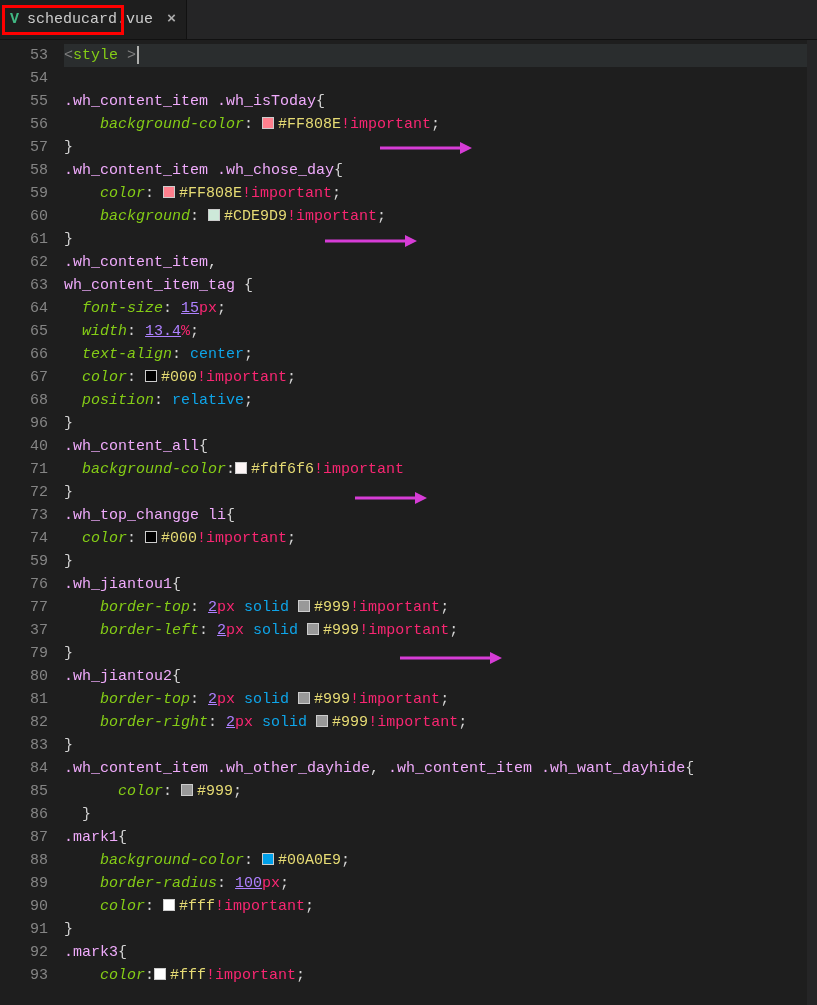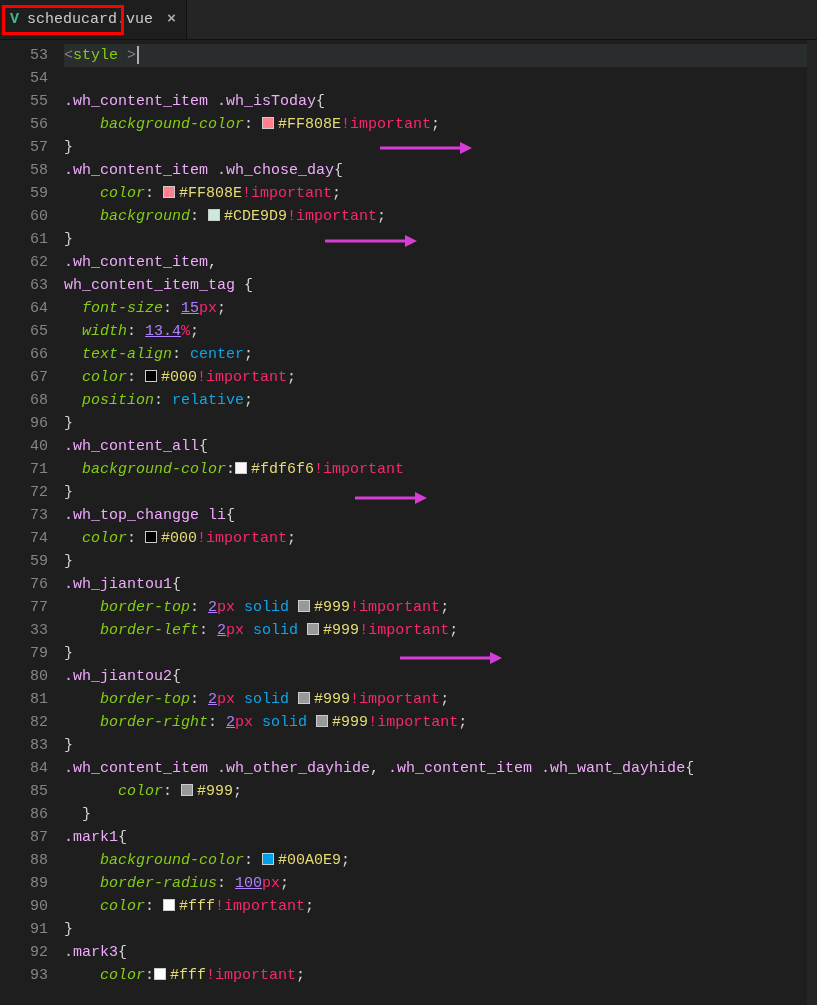--- a/index.html
+++ b/index.html
@@ -155,21 +155,21 @@
       <div>68</div>
       <div>96</div>
       <div>40</div>
       <div>71</div>
       <div>72</div>
       <div>73</div>
       <div>74</div>
       <div>59</div>
       <div>76</div>
       <div>77</div>
-      <div>33</div>
+      <div>37</div>
       <div>79</div>
       <div>80</div>
       <div>81</div>
       <div>82</div>
       <div>83</div>
       <div>84</div>
       <div>85</div>
       <div>86</div>
       <div>87</div>
       <div>88</div>

